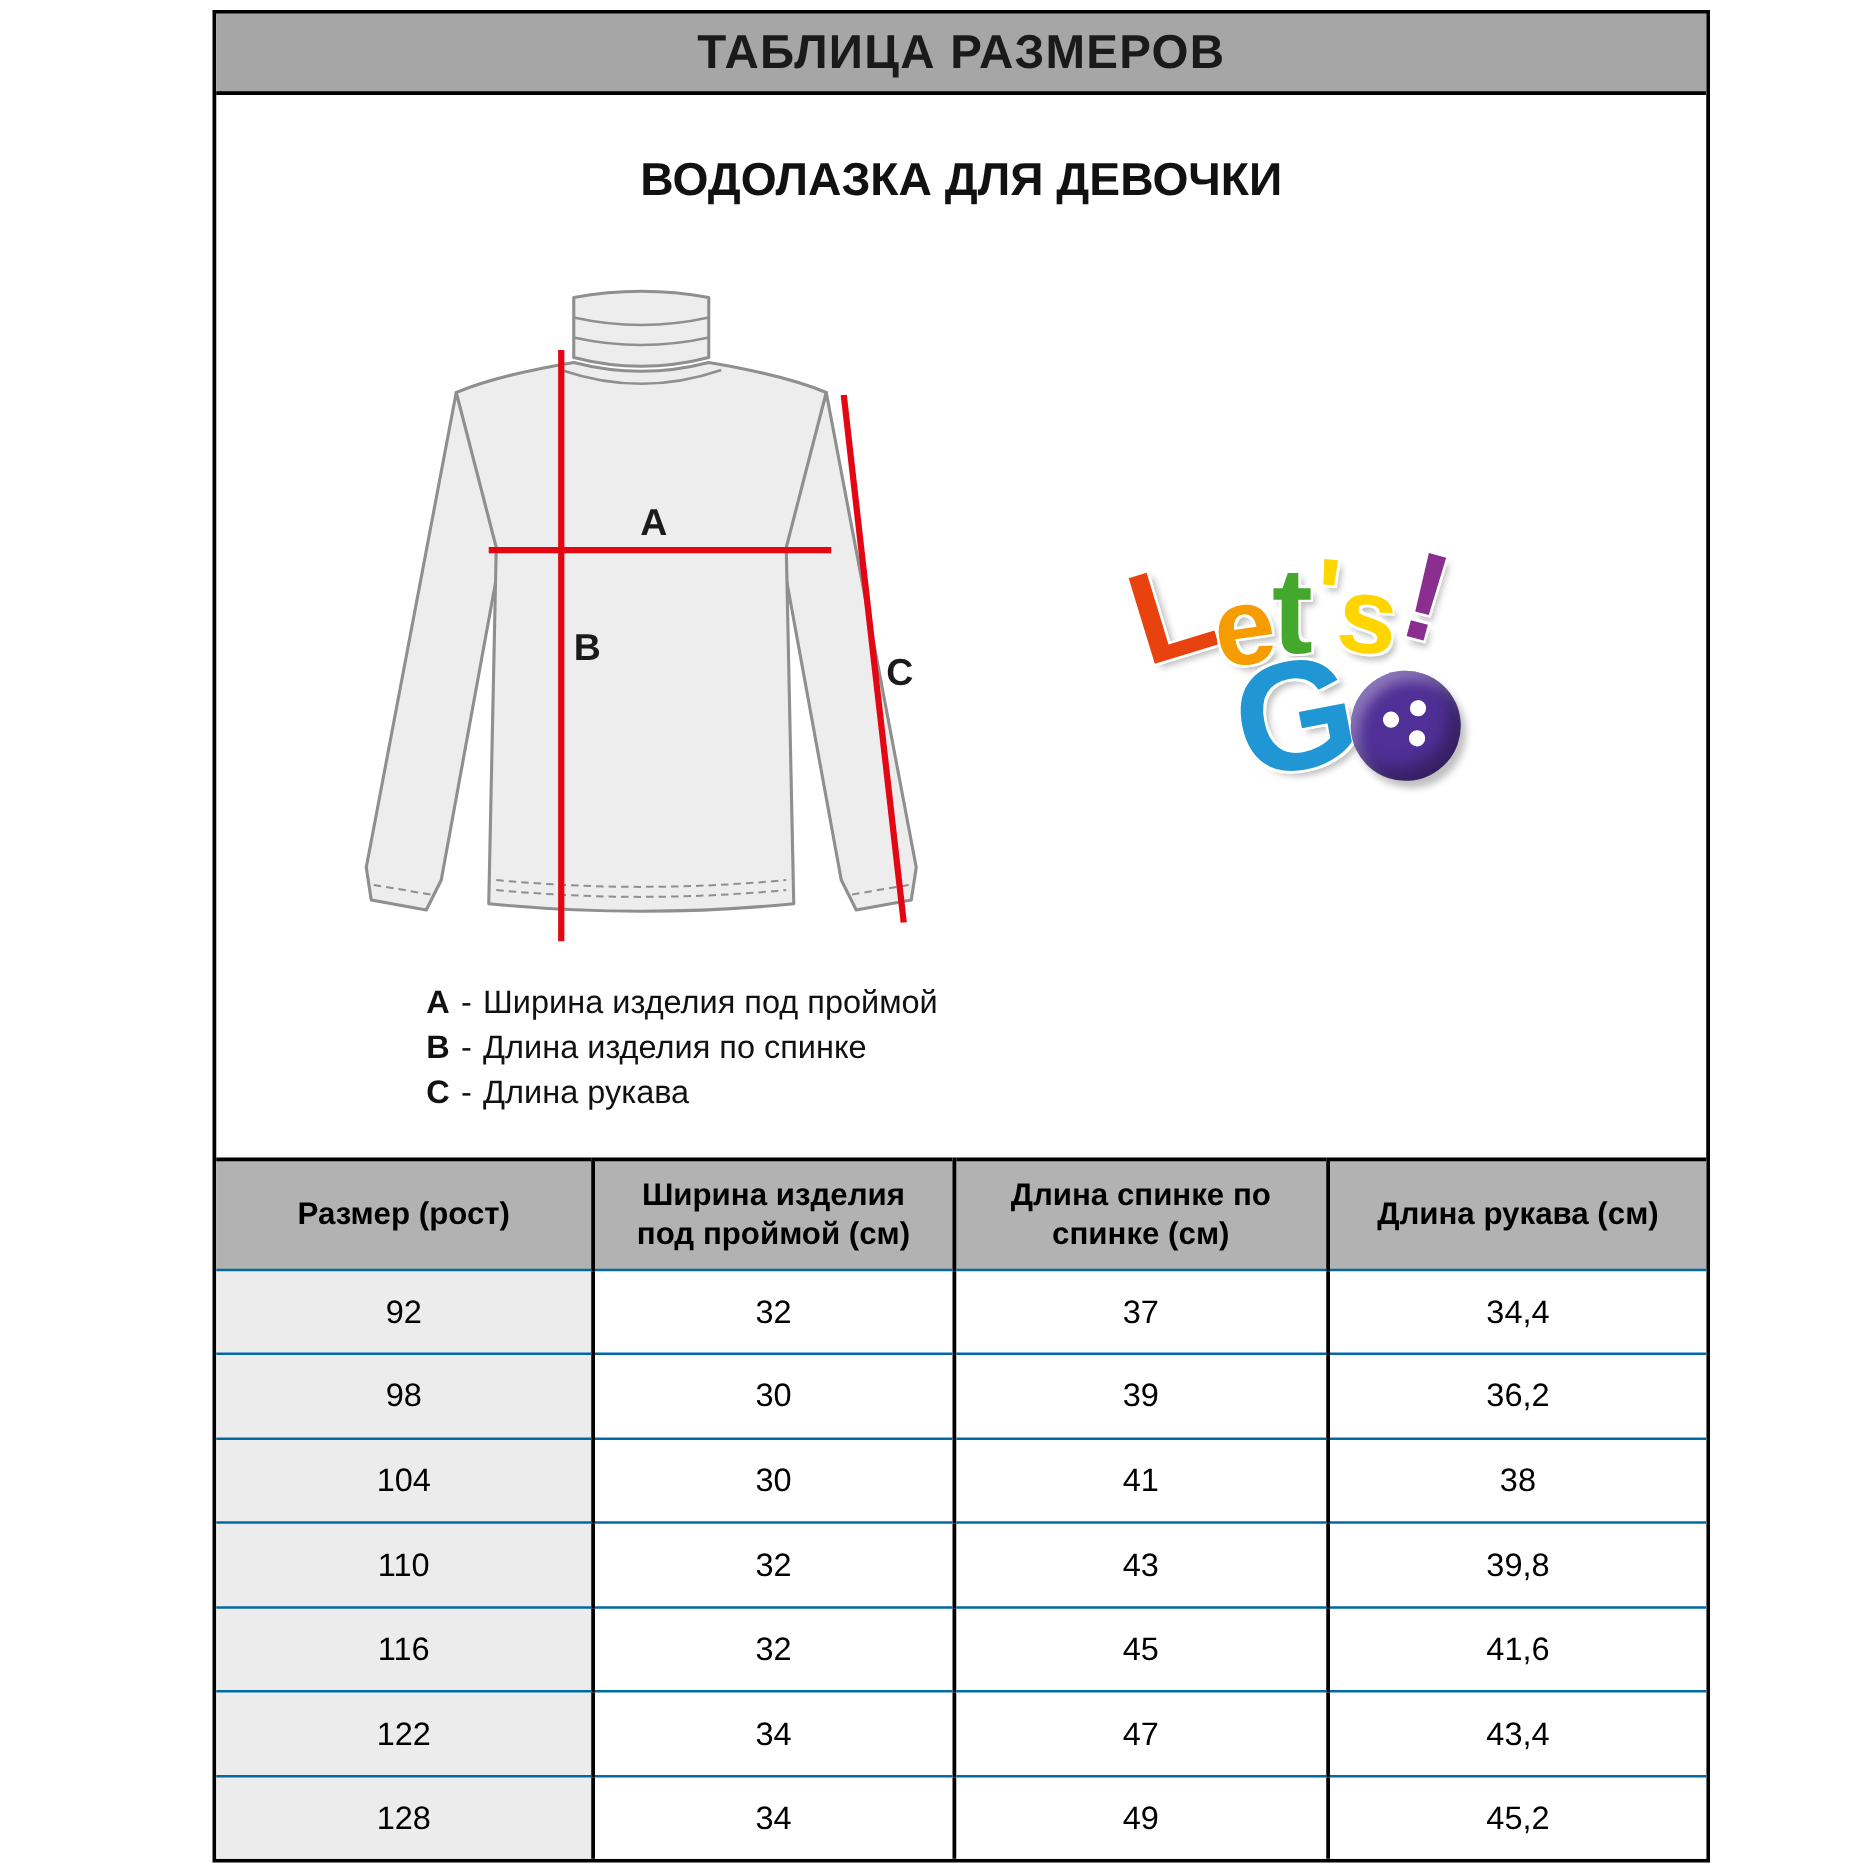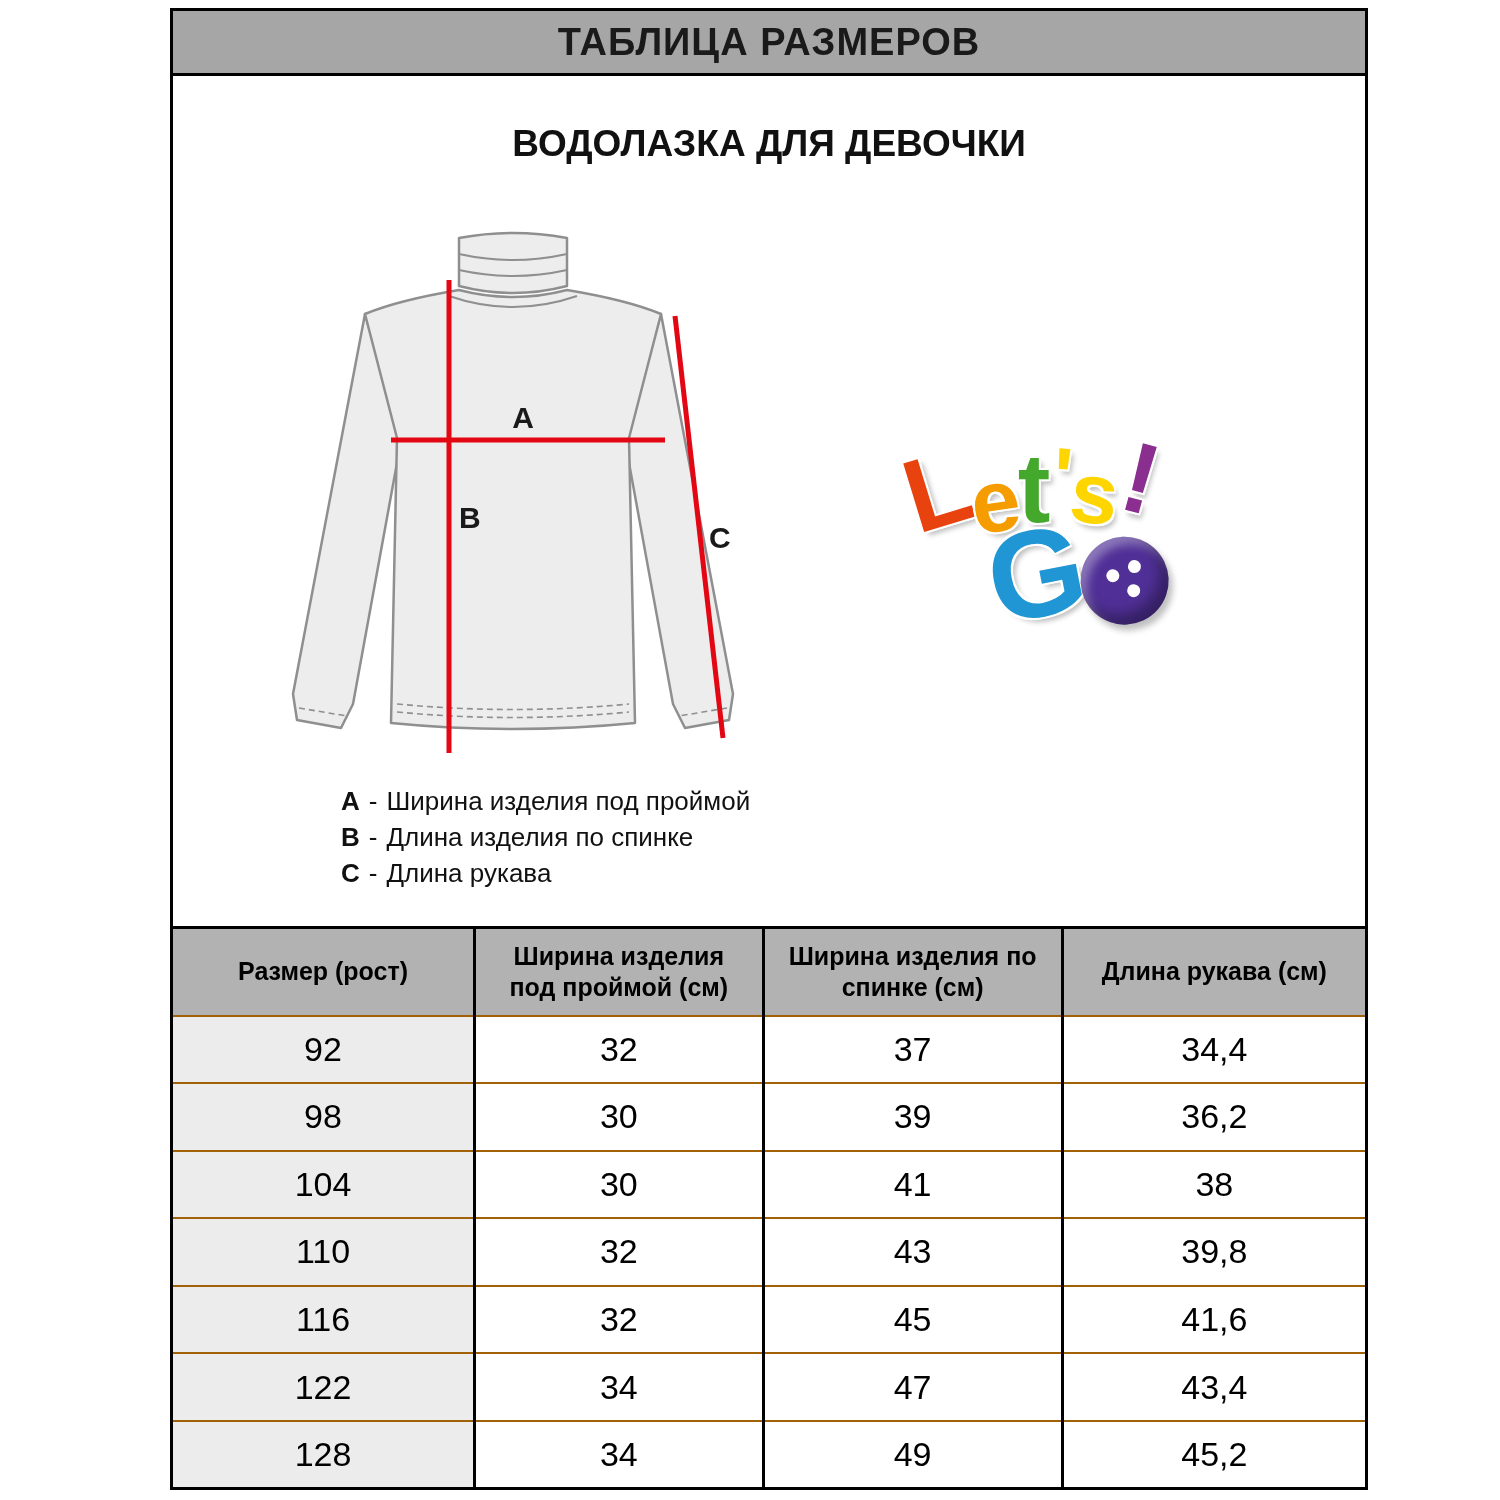--- a/index.html
+++ b/index.html
@@ -43,21 +43,21 @@
   .logo-go .ball i.d1{left:48px;top:24px;}
   .logo-go .ball i.d2{left:46px;top:48px;}
 
   
   .table-wrap{position:absolute;left:0;right:0;top:915px;bottom:0;}
   table.size-table{width:100%;height:100%;border-collapse:collapse;table-layout:fixed;border-top:3px solid #000;}
   .size-table th,.size-table td{border-left:3px solid #000;text-align:center;vertical-align:middle;color:#000;padding:4px 24px;box-sizing:border-box;}
   .size-table th:first-child,.size-table td:first-child{border-left:none;}
   .size-table thead tr{height:88px;background:#b2b2b2;}
   .size-table th{font-size:25px;font-weight:bold;line-height:1.25;}
-  .size-table tbody td{font-size:34px;border-top:2px solid #a16207;background:#fff;}
+  .size-table tbody td{font-size:26px;border-top:2px solid #0369a1;background:#fff;}
   .size-table tbody td.size-col{background:#ececec;}
   .size-table th:nth-child(1){width:25.3%;}
   .size-table th:nth-child(2){width:24.2%;}
   .size-table th:nth-child(3){width:25.1%;}
   .size-table th:nth-child(4){width:25.4%;}
 
   
   .garment{fill:#ededed;stroke:#8f8f8f;stroke-width:2.5;stroke-linejoin:round;}
   .seam{fill:none;stroke:#8f8f8f;stroke-width:2;}
   .stitch{fill:none;stroke:#8f8f8f;stroke-width:1.6;stroke-dasharray:6 4;}
@@ -134,21 +134,21 @@
           </span>
         </div>
     </div>
 
     <div class="table-wrap">
       <table class="size-table">
         <thead>
           <tr>
             <th>Размер (рост)</th>
             <th>Ширина изделия под проймой (см)</th>
-            <th>Ширина изделия по спинке (см)</th>
+            <th>Длина спинке по спинке (см)</th>
             <th>Длина рукава (см)</th>
           </tr>
         </thead>
         <tbody>
             <tr>
               <td class="size-col">92</td>
               <td>32</td>
               <td>37</td>
               <td>34,4</td>
             </tr>

